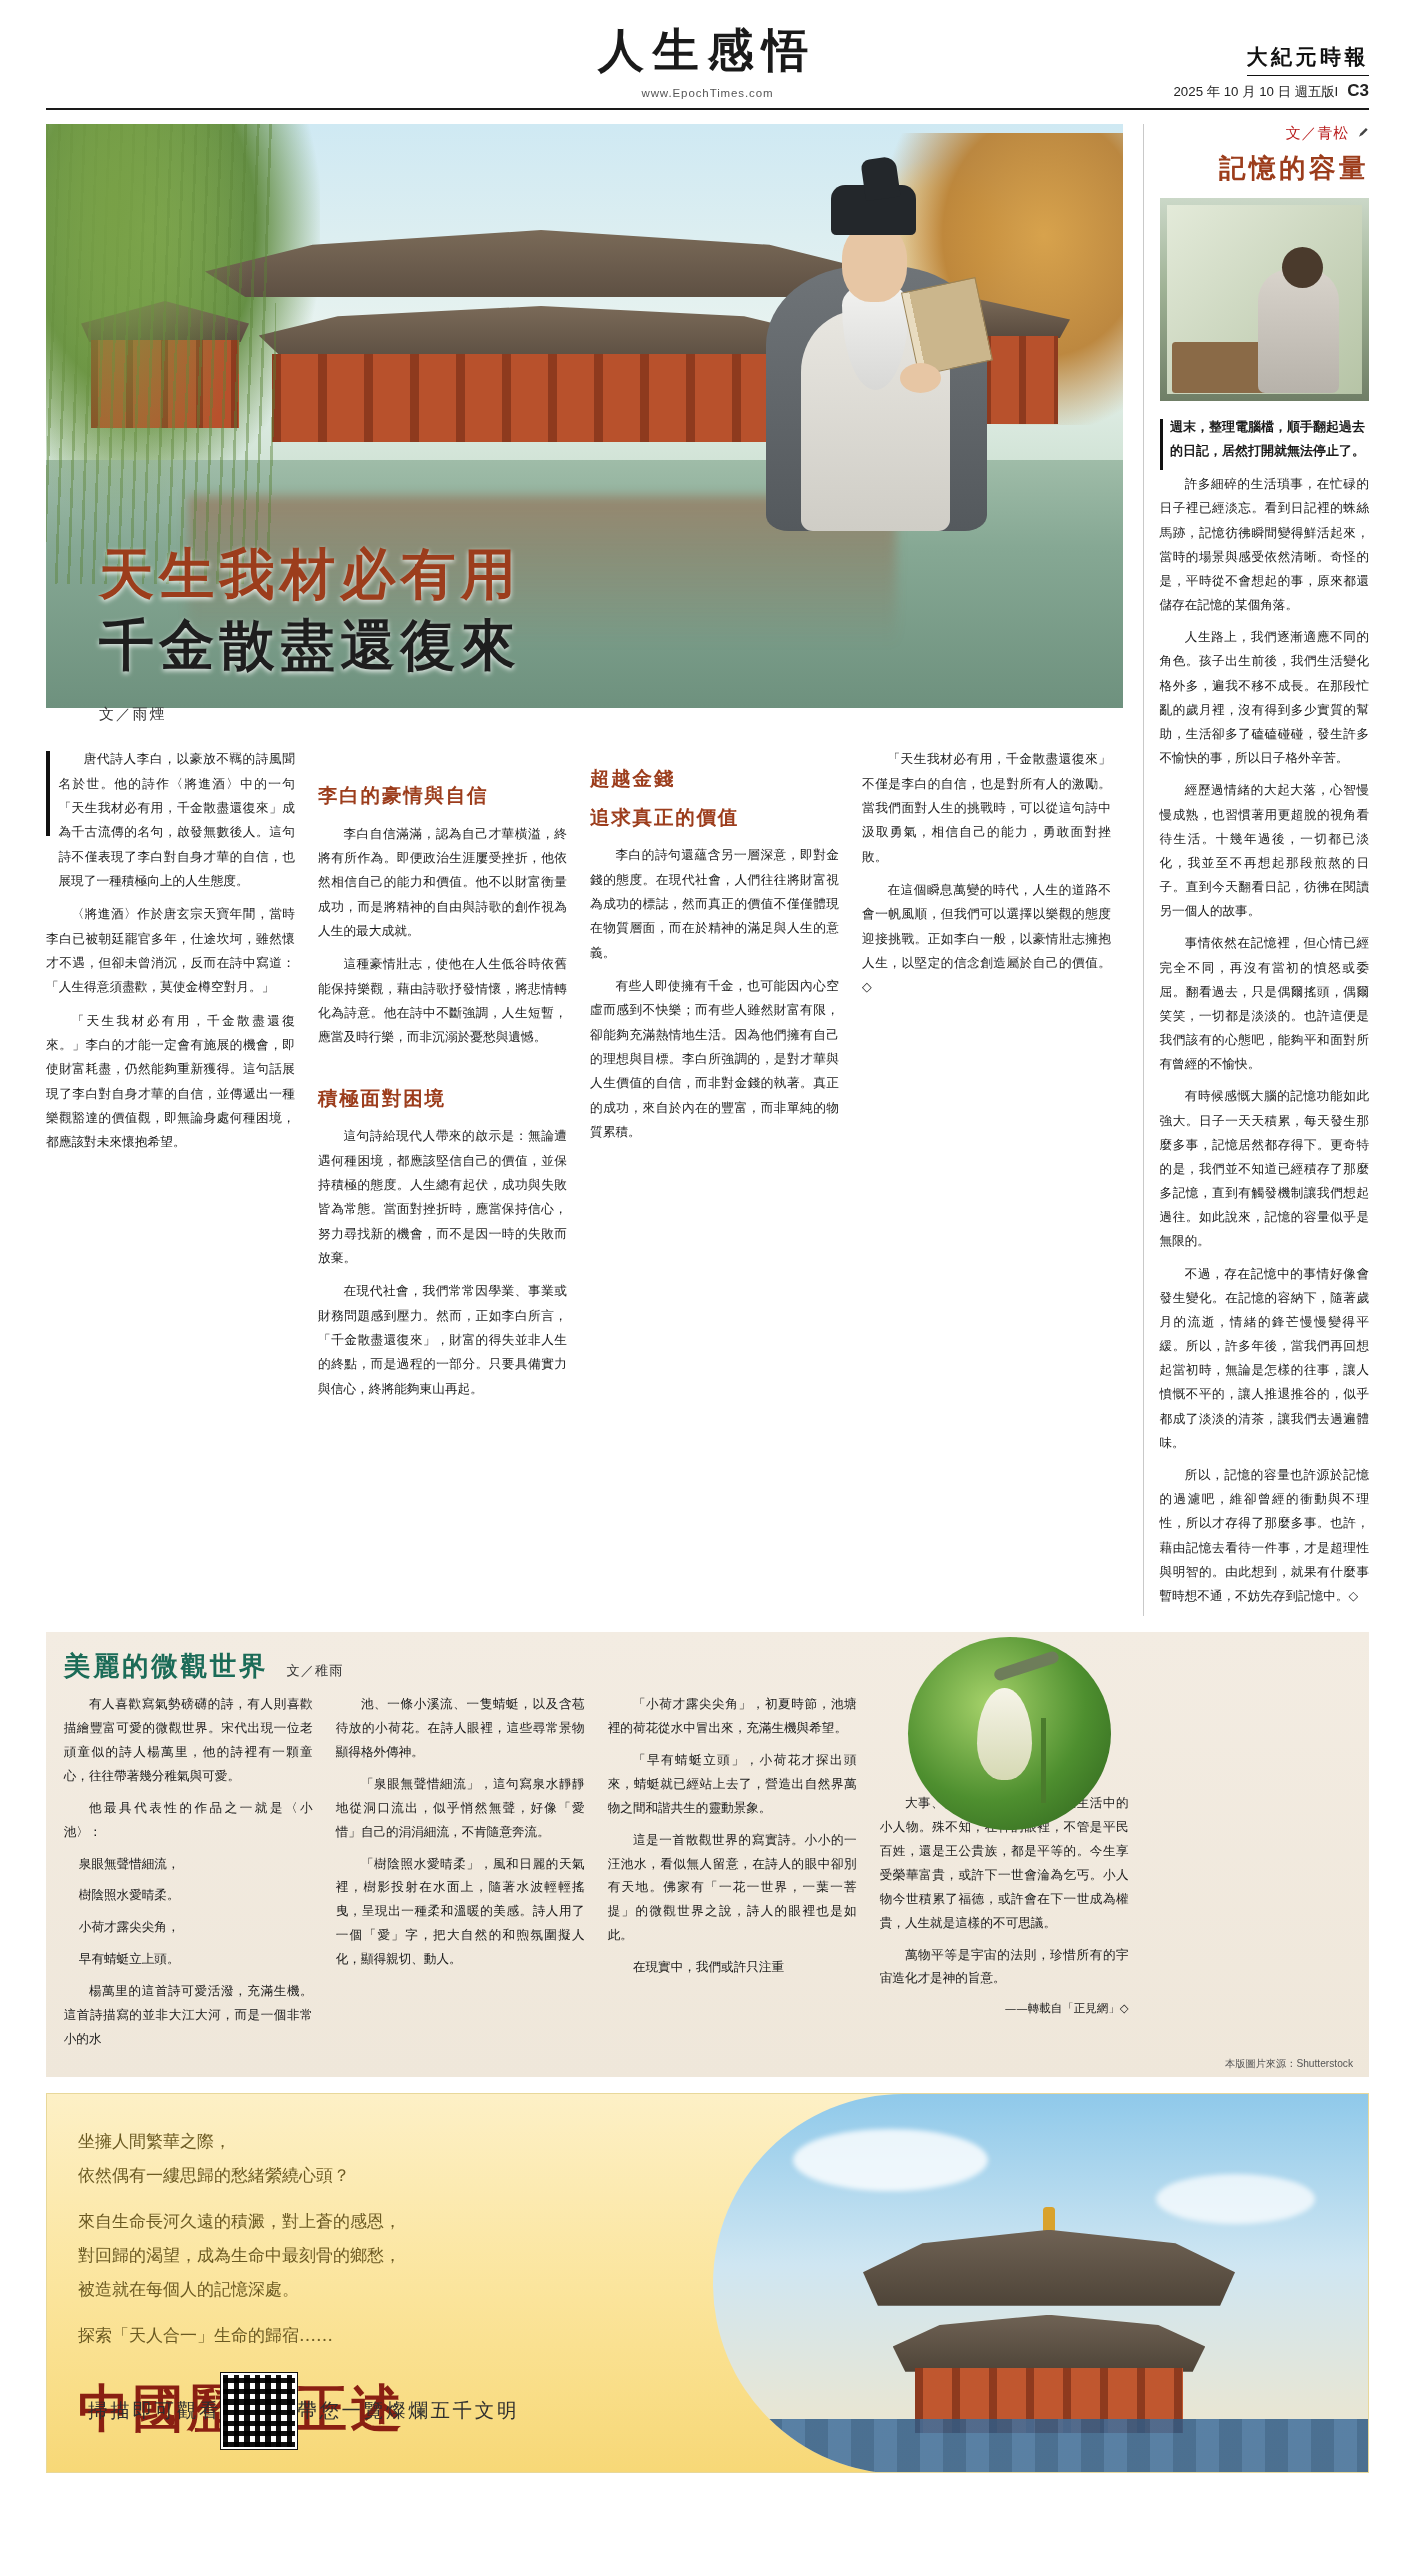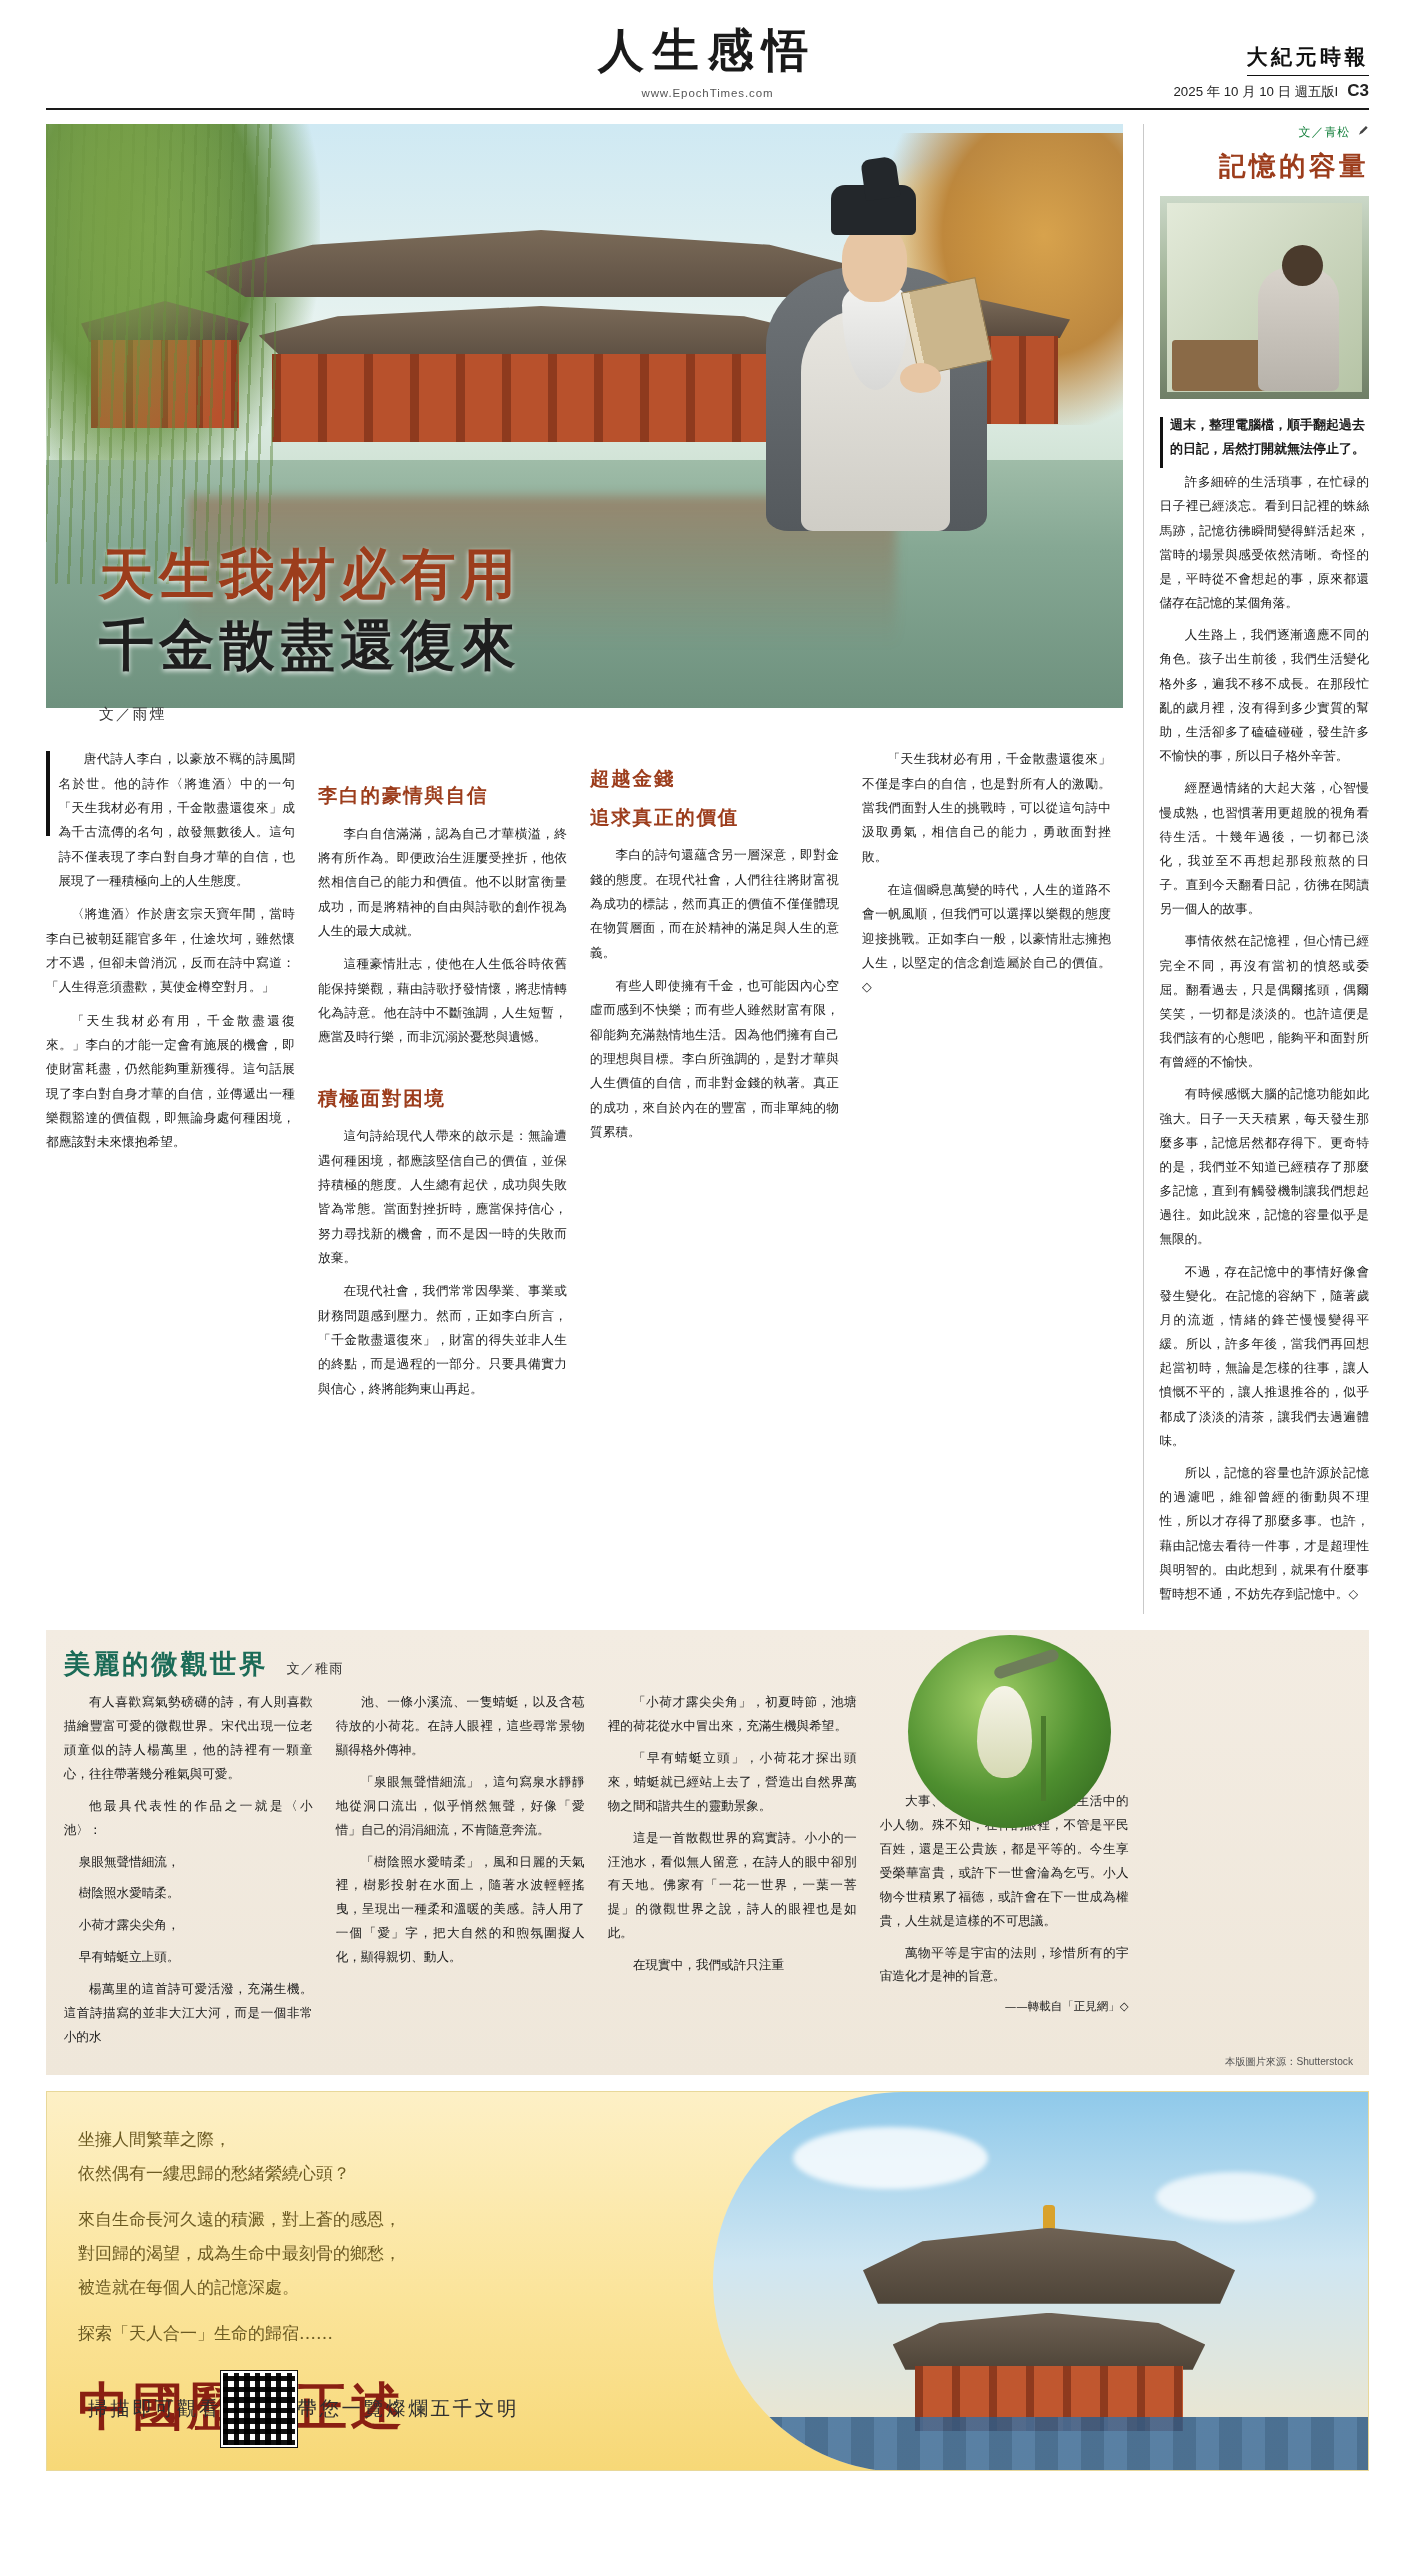--- a/index.html
+++ b/index.html
@@ -132,21 +132,21 @@
   .acol { width:249px; font-size:12.7px; line-height:1.92; text-align:justify; color:#1c1c1c; }
   .acol p { margin:0 0 8.8px 0; text-indent:2em; }
   .lead { position:relative; padding-left:12.4px; }
   .lead::before { content:""; position:absolute; left:0; top:3.5px; width:3.5px; height:85px; background:#111; }
   .lead p { text-indent:2em; }
   .sub-h { font-size:19.5px; font-weight:700; color:#9c3d1c; margin:30px 0 7px; letter-spacing:1.8px; }
   .sub-h2 { font-size:19.5px; font-weight:700; color:#9c3d1c; margin:12.4px 0 1.8px; letter-spacing:1.8px; }
   .sub-h2b { font-size:19.5px; font-weight:700; color:#9c3d1c; margin:0 0 7px; letter-spacing:1.8px; }
 
   
-  .side-byline { text-align:right; font-size:12px; color:#15803d; letter-spacing:0.9px; }
+  .side-byline { text-align:right; font-size:15px; color:#b91c1c; letter-spacing:0.9px; }
   .pen { display:inline-block; width:10.6px; height:10.6px; margin-left:3.5px; }
   .side-title { text-align:right; font-size:26.5px; font-weight:700; color:#9c3d1c;
     letter-spacing:3.5px; margin:7px 0 12.4px; }
   .side-photo { width:100%; height:203px;
     background:linear-gradient(180deg,#cbd8c8 0%, #9fb295 45%, #6f7e66 100%);
     position:relative; overflow:hidden; }
   .sp-window { position:absolute; left:7px; top:7px; right:7px; bottom:7px;
     background:linear-gradient(135deg,#e3ead9,#b6c4a6); }
   .sp-figure { position:absolute; right:30px; bottom:8.8px; width:81px; height:124px;
     background:linear-gradient(#d8d3cb,#b7b2aa); border-radius:32px 32px 7px 7px; }

